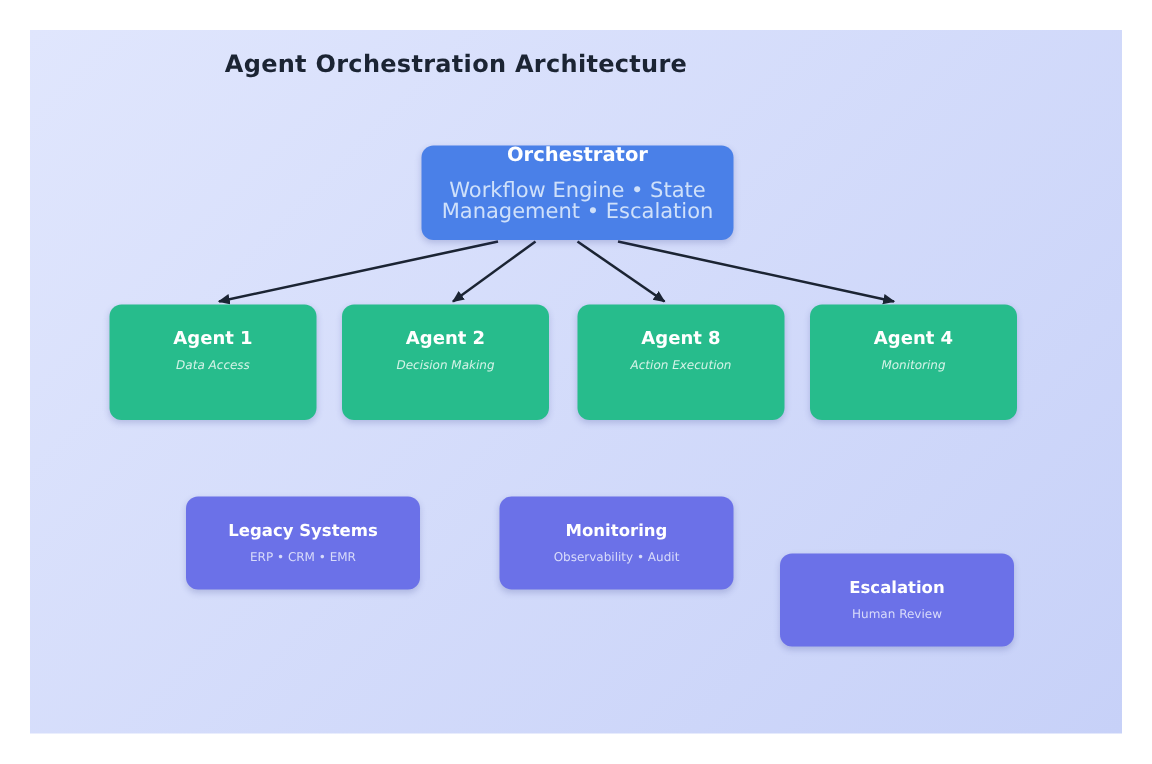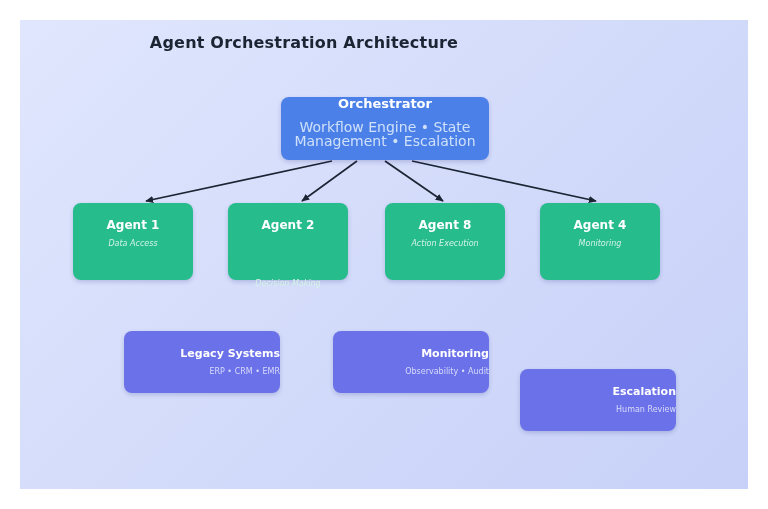--- a/index.html
+++ b/index.html
@@ -23,26 +23,26 @@
     align-items:center;text-align:center;color:#ffffff;
     box-shadow:0 2px 4px rgba(50,60,140,0.22);}
   .node .node-title{font-weight:bold;line-height:1;}
   .node .node-sub{line-height:1;}
   
   .orchestrator{left:281px;top:97px;width:208px;height:63px;
     background:var(--c-orchestrator);}
   .orchestrator .node-title{font-size:13px;}
   .orchestrator .node-sub{font-size:14px;margin-top:10px;color:#cfe0fa;}
   
-  .agent{top:203px;width:120px;height:77px;background:var(--c-agent);padding-top:16px;}
+  .agent{top:203px;width:138px;height:77px;background:var(--c-agent);padding-top:16px;}
   .agent .node-title{font-size:12px;}
   .agent .node-sub{font-size:8px;margin-top:9px;color:#d4f3e7;font-style:italic;}
-  .agent-1{left:73px;} .agent-2{left:228px;gap:40px;} .agent-3{left:385px;} .agent-4{left:540px;}
+  .agent-1{left:73px;} .agent-2{left:228px;} .agent-3{left:385px;} .agent-4{left:540px;}
   
-  .system{top:331px;width:156px;height:62px;background:var(--c-system);padding-top:17px;align-items:flex-end;}
+  .system{top:331px;width:156px;height:62px;background:var(--c-system);padding-top:17px;}
   .system .node-title{font-size:11px;}
   .system .node-sub{font-size:8px;margin-top:9px;color:#d8dbfa;}
   .system-1{left:124px;} .system-2{left:333px;} .system-3{left:520px;margin-top:38px;}
   
   .arrows{position:absolute;left:0;top:0;width:768px;height:509px;pointer-events:none;}
 </style>
 </head>
 <body>
 
 <div class="stage">

